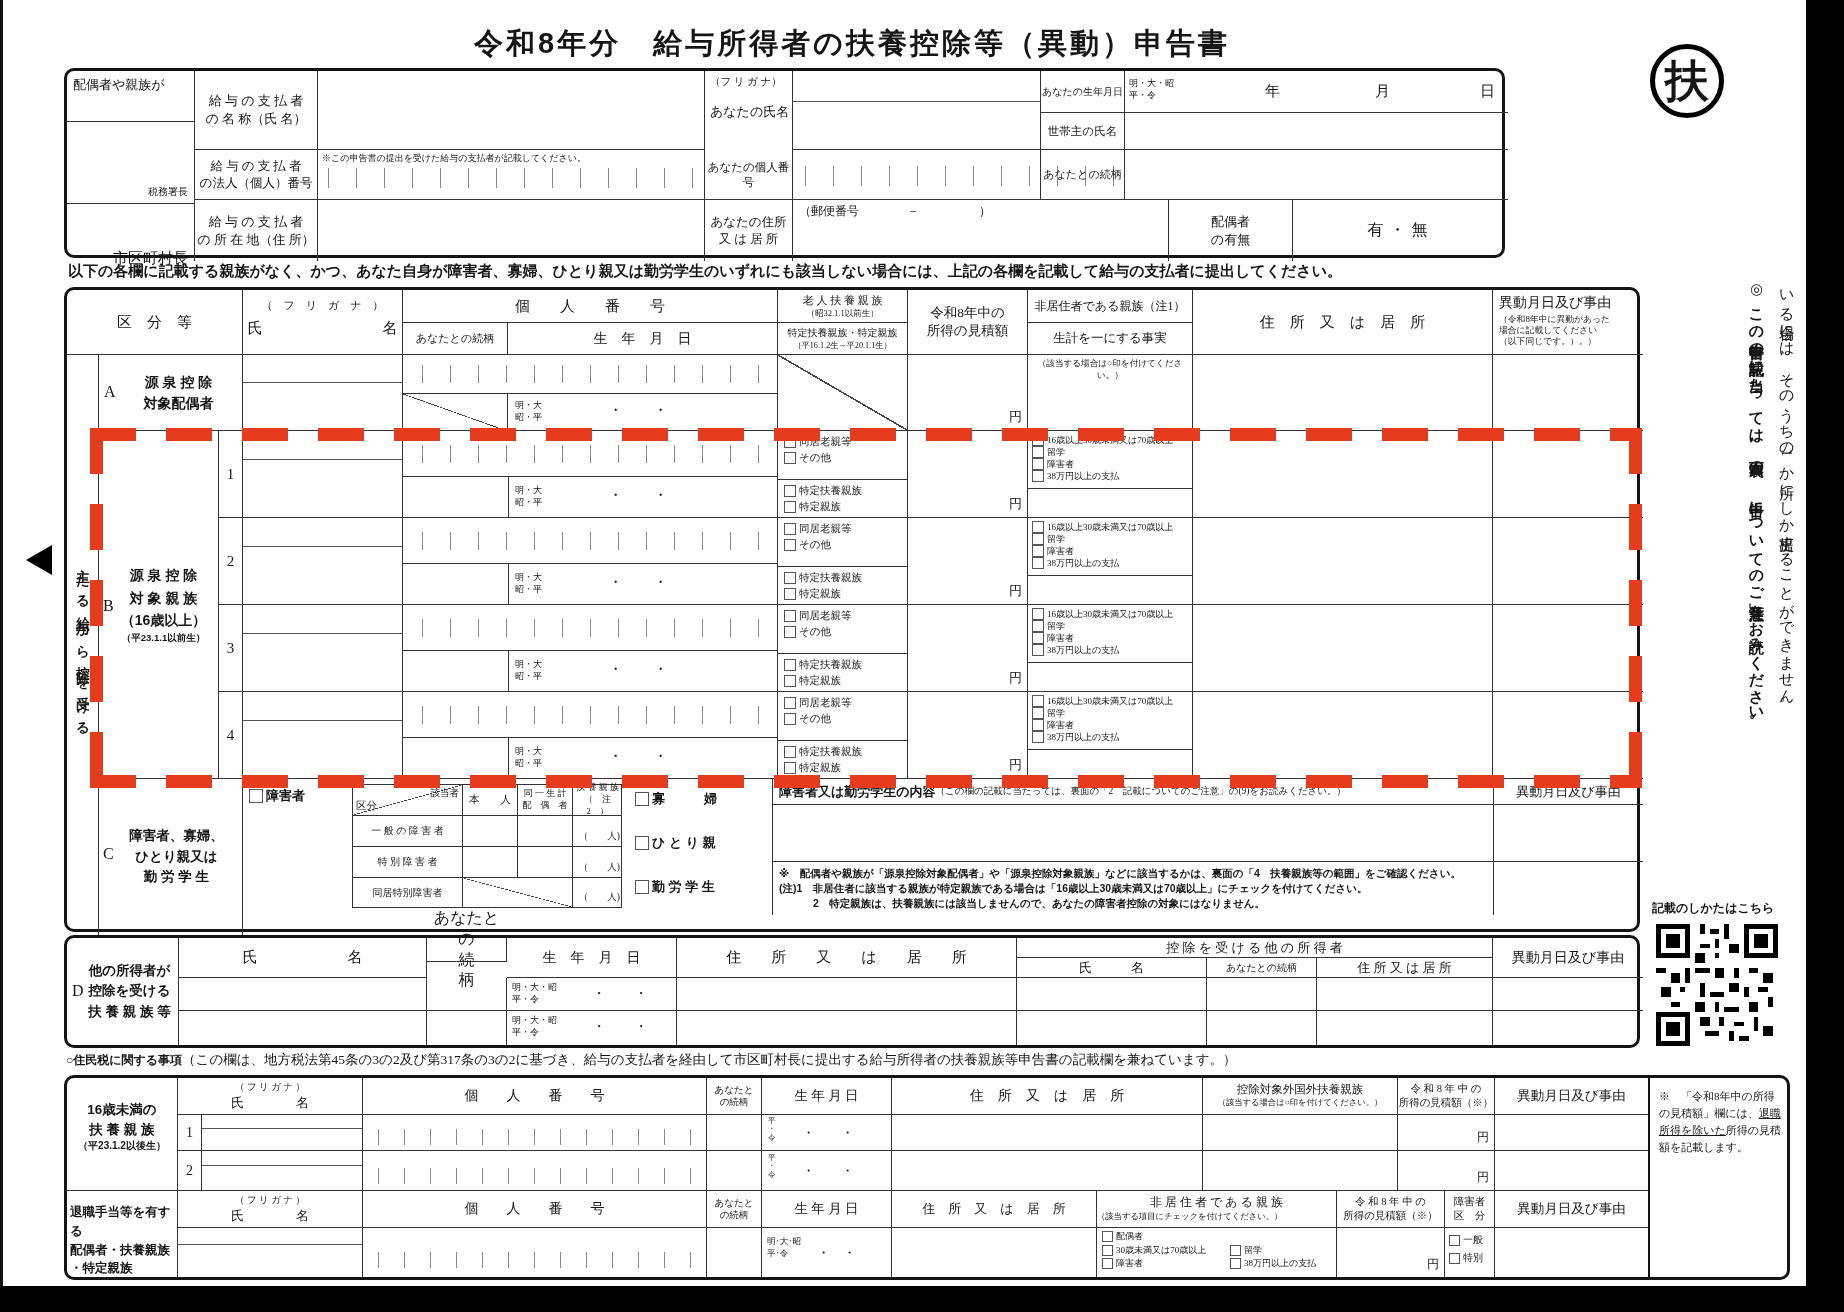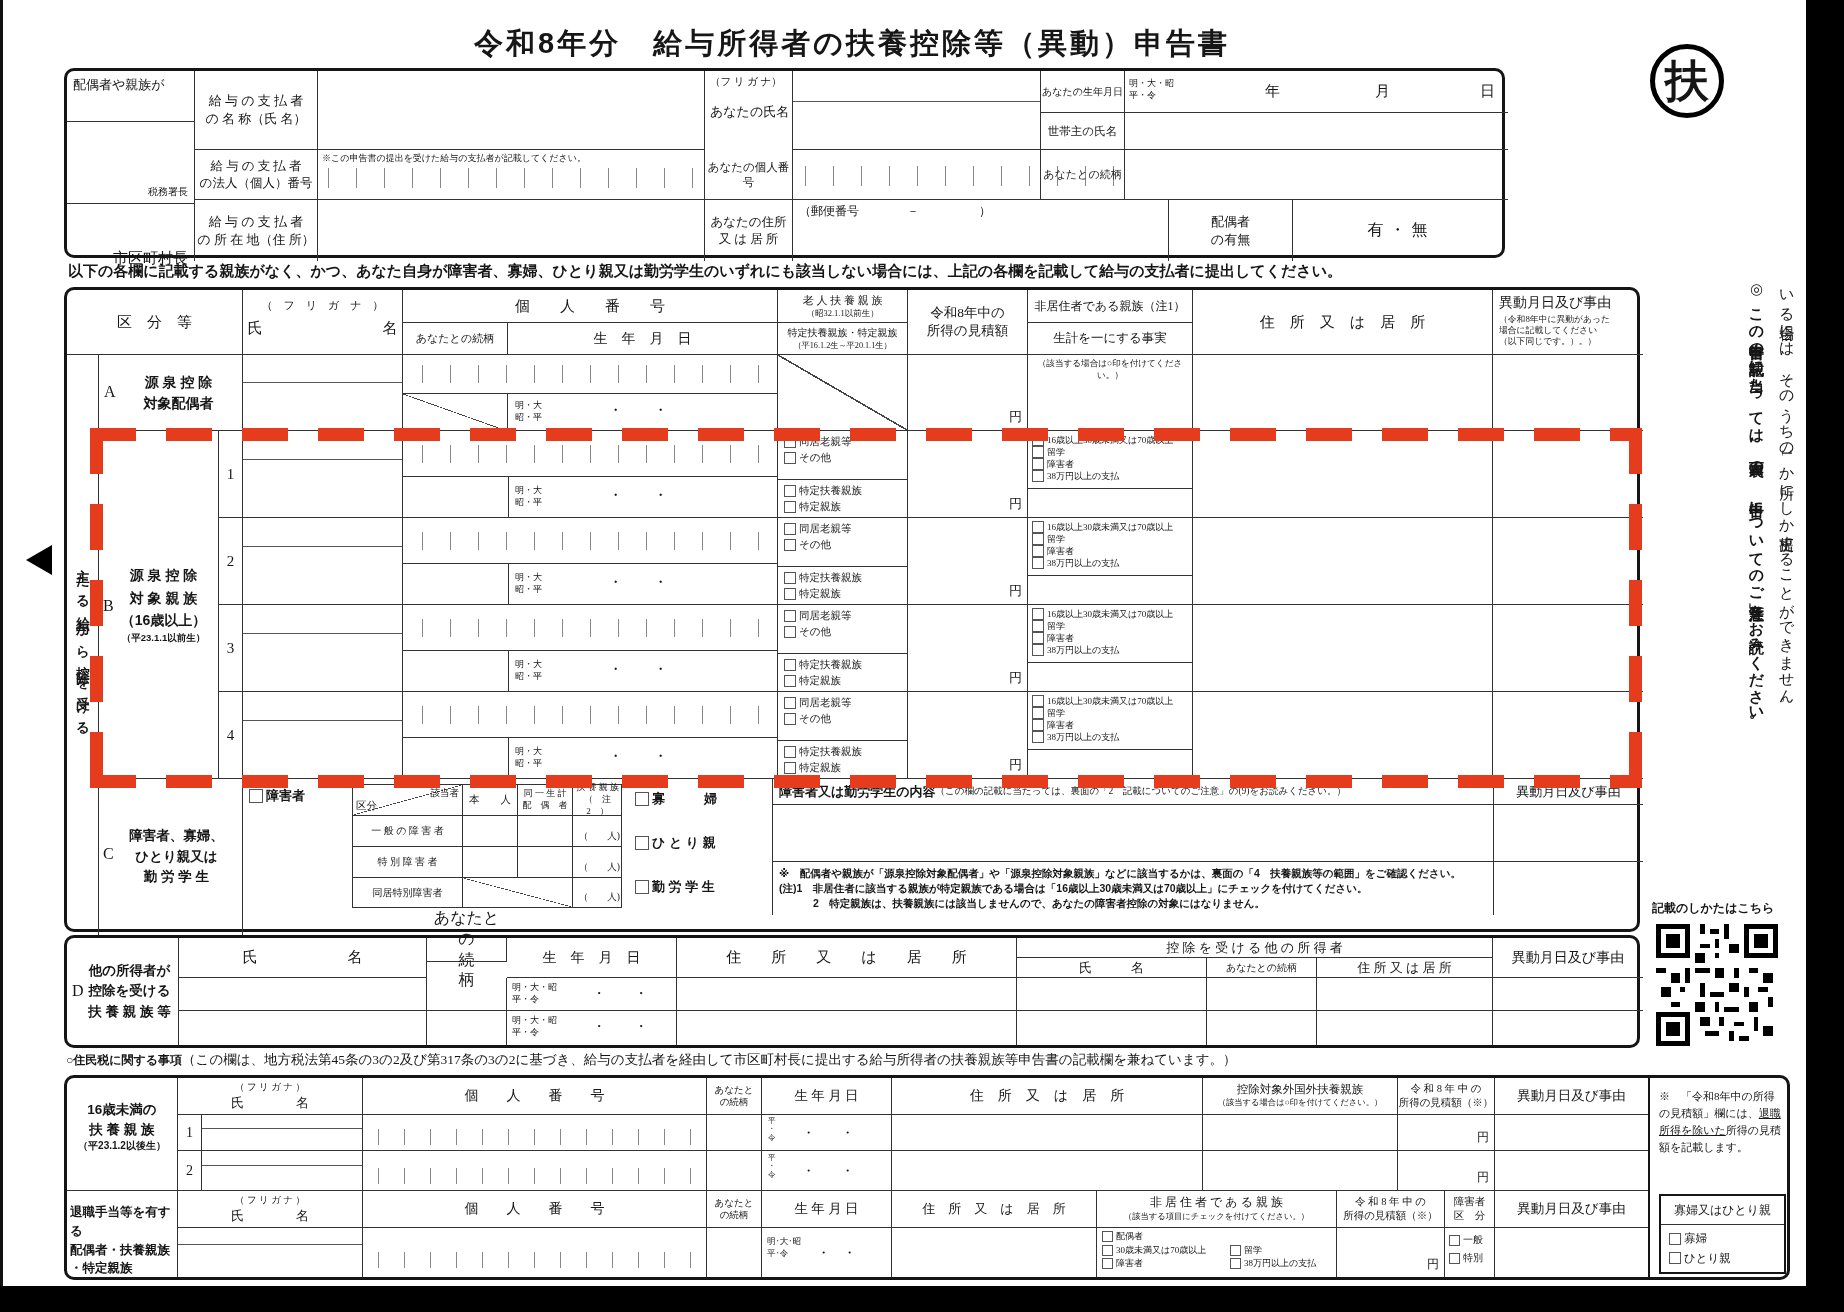--- a/index.html
+++ b/index.html
@@ -675,21 +675,21 @@
       <div style="text-align:center;font-size:9.5px;padding-top:3px">（ フ リ ガ ナ ）</div>
       <div style="text-align:center;font-size:13px">氏　　　　名</div>
     </div>
     <div class="c br bb cen" style="left:296px;top:113px;width:344px;height:37px;font-size:14px">個　　人　　番　　号</div>
     <div class="c br bb cen pre" style="left:640px;top:113px;width:55px;height:37px;font-size:9.5px;line-height:1.3">あなたと
 の続柄</div>
     <div class="c br bb cen" style="left:695px;top:113px;width:130px;height:37px;font-size:13.5px">生 年 月 日</div>
     <div class="c br bb cen" style="left:825px;top:113px;width:205px;height:37px;font-size:13px">住　所　又　は　居　所</div>
     <div class="c br bb" style="left:1030px;top:113px;width:240px;height:37px">
       <div style="text-align:center;font-size:12px;padding-top:3px">非 居 住 者 で あ る 親 族</div>
-      <div style="text-align:center;font-size:8.3px">（該当する項目にチェックを付けてください。）</div>
+      <div style="font-size:8.3px">（該当する項目にチェックを付けてください。）</div>
     </div>
     <div class="c br bb cen pre" style="left:1270px;top:113px;width:108px;height:37px;font-size:10.5px;line-height:1.35">令 和 8 年 中 の
 所得の見積額（※）</div>
     <div class="c br bb cen pre" style="left:1378px;top:113px;width:50px;height:37px;font-size:10.5px;line-height:1.3">障害者
 区　分</div>
     <div class="c bb cen" style="left:1428px;top:113px;width:153px;height:37px;font-size:13.5px">異動月日及び事由</div>
 
     <div class="c br" style="left:111px;top:150px;width:185px;height:49px">
         <div style="height:16px;border-bottom:1px solid #555"></div>
       </div>
@@ -740,32 +740,19 @@
       <div class="cbl" style="margin-top:4px">
           <span class="cb" style="width:9px;height:9px"></span>
           <span>特別</span>
         </div>
     </div>
     <div class="c" style="left:1428px;top:150px;width:153px;height:49px"></div>
 
     <div class="c" style="left:1592px;top:10px;width:126px;font-size:11px;line-height:1.55">
       <span>※　「令和8年中の所得の見積額」欄には、</span><span style="text-decoration:underline">退職所得を除いた</span><span>所得の見積額を記載します。</span>
     </div>
-    <div class="c" style="left:1592px;top:116px;width:127px;height:80px;border:2px solid #151515">
-      <div class="cen" style="height:28px;border-bottom:1px solid #333;font-size:12px">寡婦又はひとり親</div>
-      <div style="padding:4px 0 0 8px;font-size:11.5px;line-height:1.7">
-        <div class="cbl">
-            <span class="cb"></span>
-            <span>寡婦</span>
-          </div>
-        <div class="cbl">
-            <span class="cb"></span>
-            <span>ひとり親</span>
-          </div>
-      </div>
-    </div>
   </div>
 
   <div class="c" style="left:26px;top:545px;width:0;height:0;border-top:15px solid transparent;border-bottom:15px solid transparent;border-right:26px solid #000"></div>
   <div class="c" style="left:0;top:0;width:3px;height:1312px;background:#111;z-index:40"></div>
   <div class="c" style="left:1806px;top:0;width:38px;height:1312px;background:#000;z-index:40"></div>
   <div class="c" style="left:0;top:1286px;width:1844px;height:26px;background:#000;z-index:40"></div>
 </div>
 
 </body></html>

